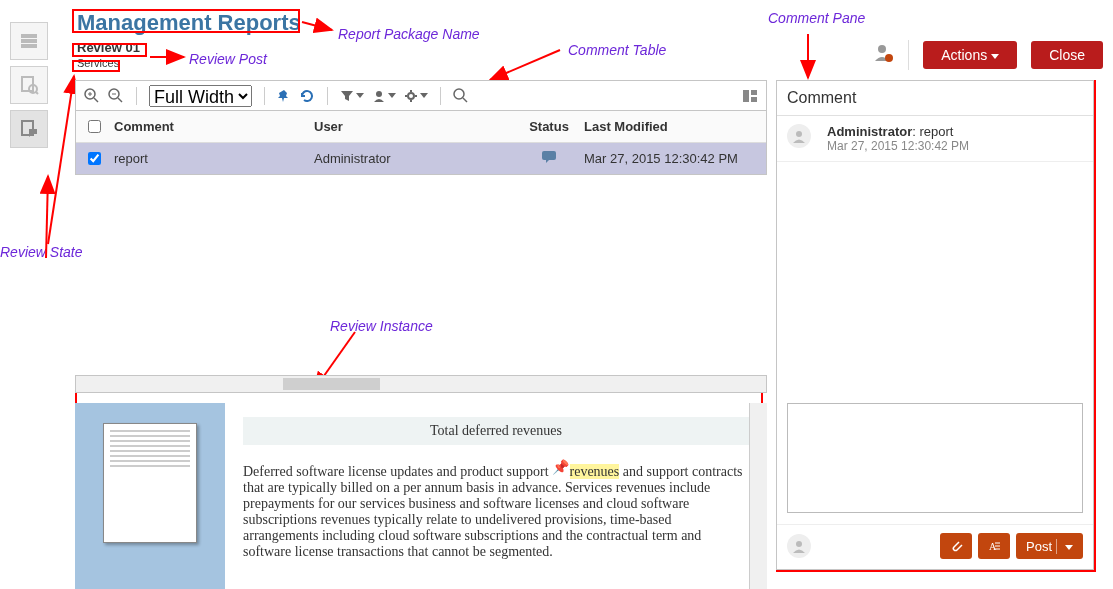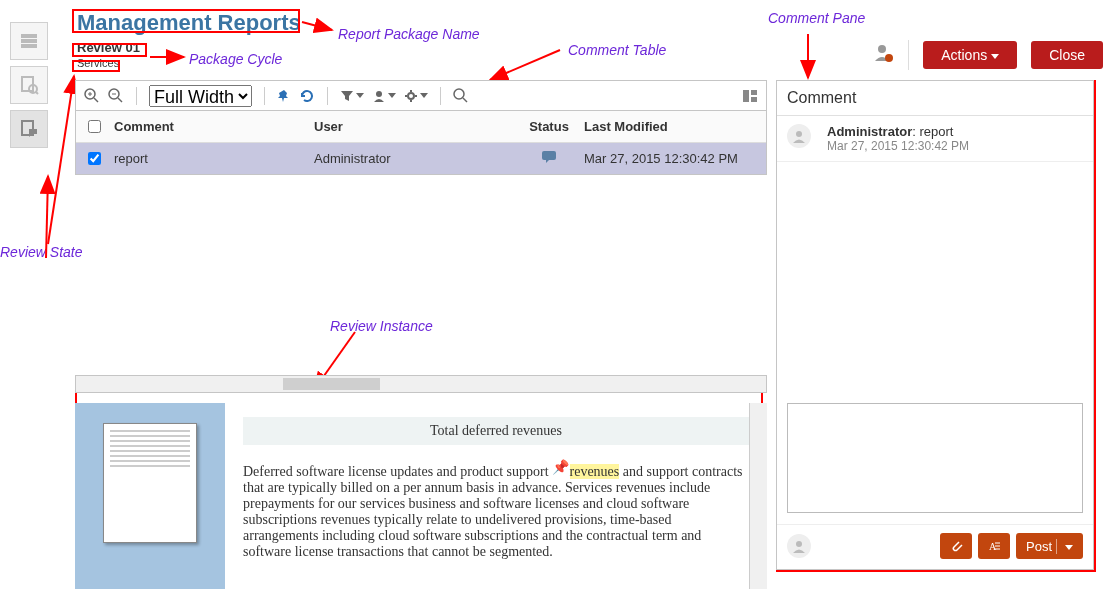--- a/index.html
+++ b/index.html
@@ -214,21 +214,21 @@
 
 <div class="redbox" style="left:72px; top:9px; width:228px; height:24px;"></div>
 <div class="redbox" style="left:72px; top:43px; width:75px; height:14px;"></div>
 <div class="redbox" style="left:72px; top:60px; width:48px; height:12px;"></div>
 <div class="redbox" style="left:76px; top:80px; width:691px; height:94px;"></div>
 <div class="redbox" style="left:776px; top:80px; width:320px; height:492px;"></div>
 <div class="redbox" style="left:75px; top:390px; width:688px; height:188px;"></div>
 <div class="redbox" style="left:782px; top:434px; width:308px; height:110px;"></div>
 
 <div class="callout" style="left:338px; top:26px;">Report Package Name</div>
-<div class="callout" style="left:189px; top:51px;">Package Cycle</div>
+<div class="callout" style="left:189px; top:51px;">Review Post</div>
 <div class="callout" style="left:0px; top:244px;">Review State</div>
 <div class="callout" style="left:568px; top:42px;">Comment Table</div>
 <div class="callout" style="left:330px; top:318px;">Review Instance</div>
 <div class="callout" style="left:722px; top:10px;margin-left:46px;">Comment Pane</div>
 <div class="callout" style="left:856px; top:398px;">Comment Text Box</div>
 
 <svg class="arrow-svg" style="left:0;top:0;width:1113px;height:589px;">
   <defs>
     <marker id="ah" markerWidth="10" markerHeight="8" refX="9" refY="4" orient="auto">
       <path d="M0,0 L10,4 L0,8 z" fill="#ff0000"></path>

